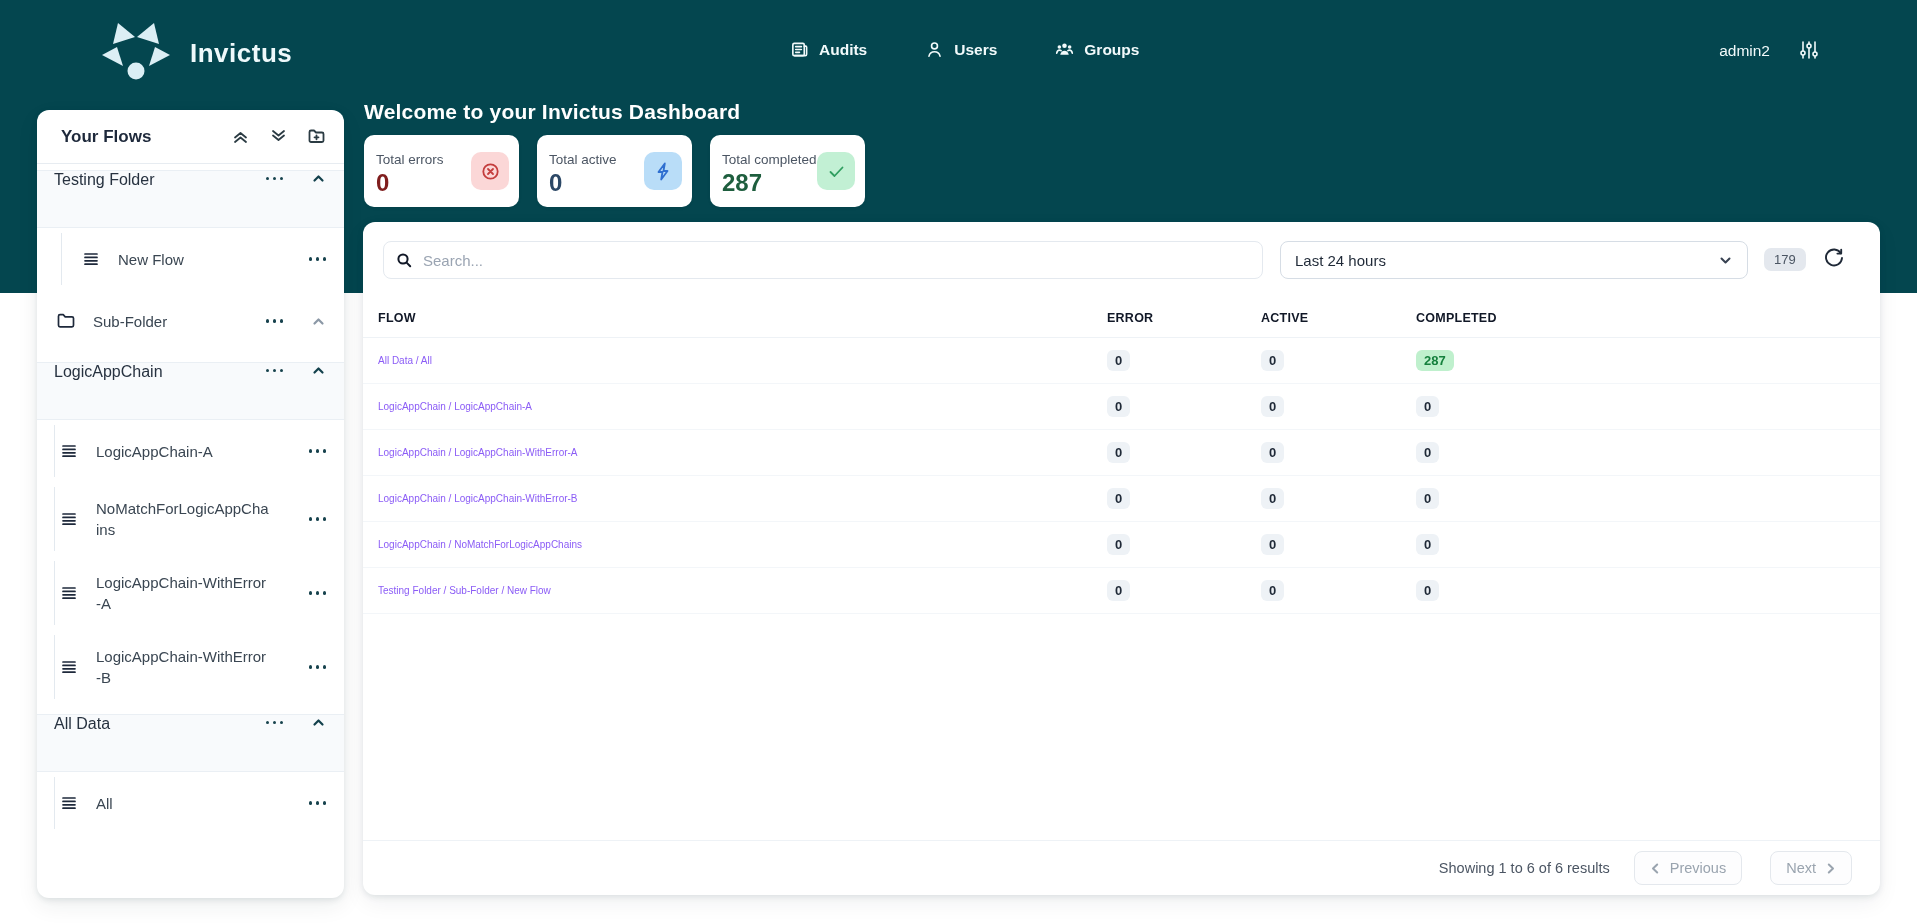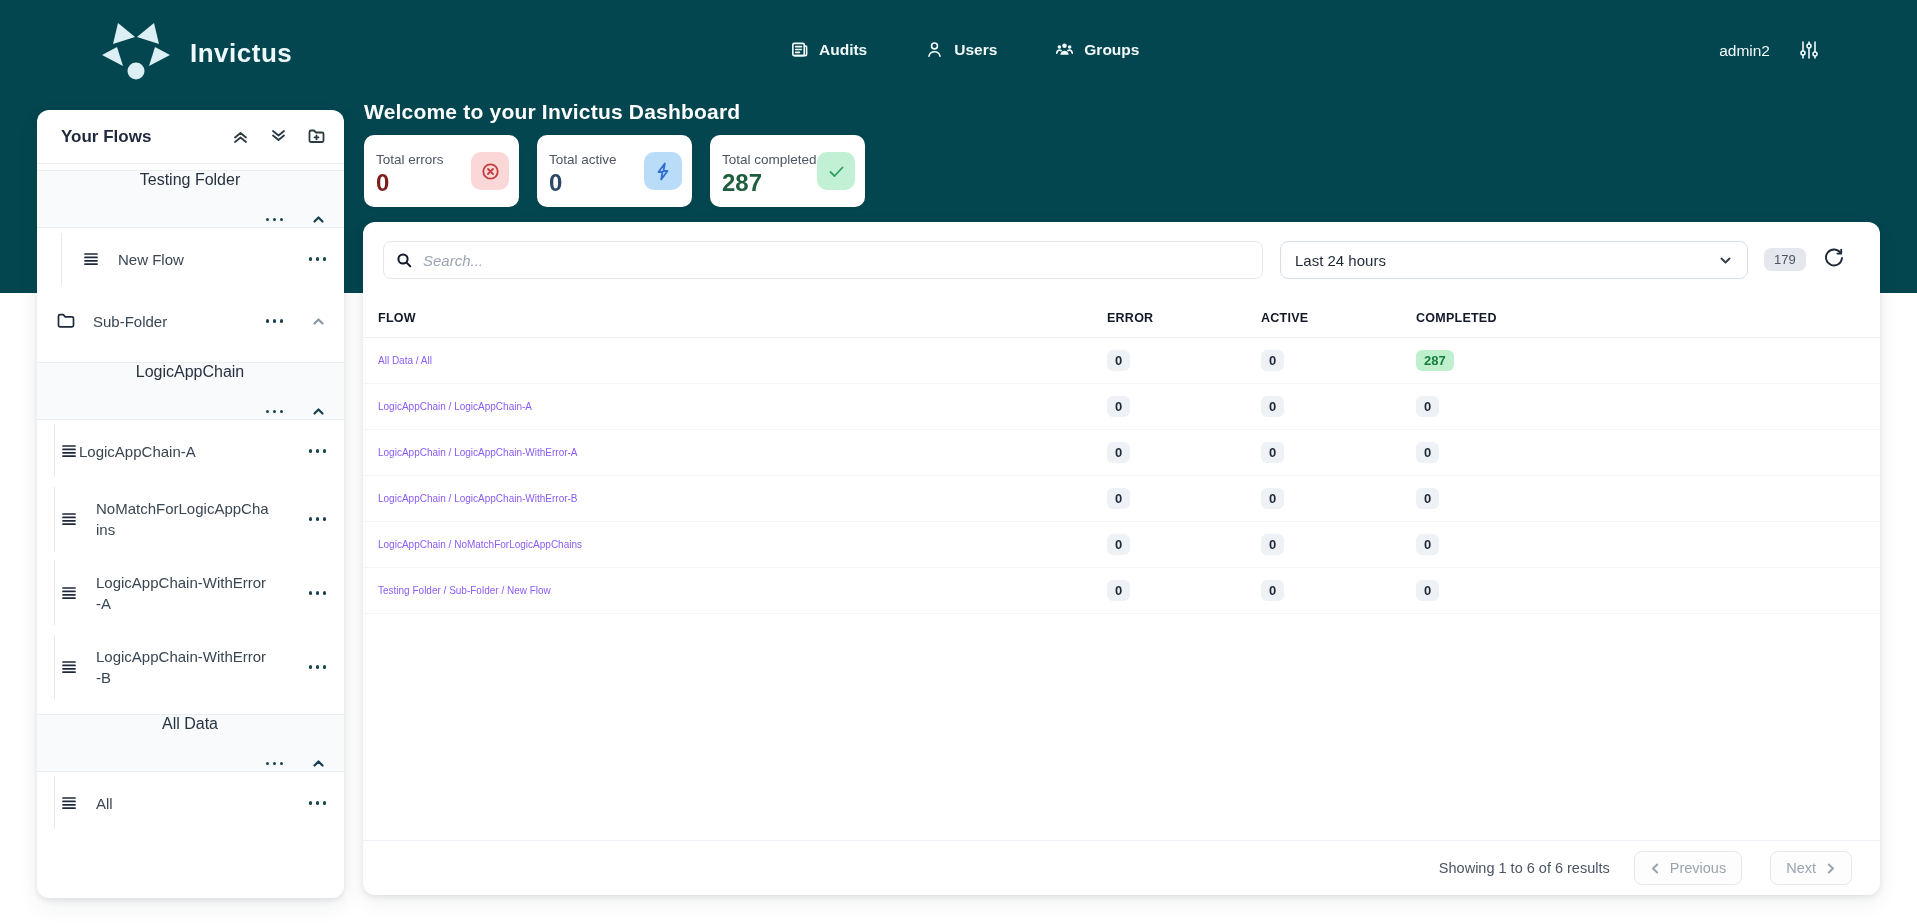--- a/index.html
+++ b/index.html
@@ -26,21 +26,21 @@
   .sidebar { position:absolute; left:37px; top:110px; width:307px; height:788px; background:#fff;
     border-radius:12px; box-shadow:0 2px 6px rgba(3,40,46,.10), 0 8px 22px rgba(3,40,46,.07); }
   .sb-header { height:54px; display:flex; align-items:center; padding:0 18px 0 24px; border-bottom:1px solid #e7ecf1; }
   .sb-title { flex:1; font-size:17px; font-weight:600; color:#1e293b; }
   .sb-tools { display:flex; gap:19px; }
   .sb-tools .tool { width:19px; height:19px; cursor:pointer; }
   .sb-tools svg { width:19px; height:19px; stroke:#2b3b43; fill:none; stroke-width:1.8; stroke-linecap:round; stroke-linejoin:round; }
 
   .tree { padding-top:3px; }
   .t-group { height:58px; background:#f8fafc; border-top:1px solid #eaeff4; border-bottom:1px solid #eaeff4;
-    display:flex; align-items:center; padding:0 18px 0 17px; margin-top:10px; cursor:pointer;flex-direction:column; }
+    display:flex; align-items:flex-start; padding:0 18px 0 17px; margin-top:10px; cursor:pointer; }
   .t-group:first-child { margin-top:3px; }
   .t-group .glabel { font-size:16px; color:#273240; flex:1; }
   .t-row { position:relative; display:flex; align-items:center; min-height:62px; padding:6px 18px 6px 0; cursor:pointer; }
   .t-row.wrap2 { min-height:74px; }
   .guide { position:absolute; top:5px; bottom:5px; width:1px; background:#e3e9ef; }
   .t-icon { flex:0 0 auto; }
   .t-icon svg { width:20px; height:20px; stroke:#1e293b; fill:none; stroke-width:1.7; stroke-linecap:round; stroke-linejoin:round; display:block; }
   .t-label { font-size:15px; color:#3a4652; line-height:1.4; width:174px; word-break:break-all; }
   .right-icons { margin-left:auto; display:flex; align-items:center; gap:28px; }
   .dots { display:flex; gap:3.5px; cursor:pointer; padding:4px 0; }
@@ -61,21 +61,21 @@
   .chip { position:absolute; right:10px; top:17px; width:38px; height:38px; border-radius:10px; display:flex; align-items:center; justify-content:center; }
   .chip.err { background:#fbd7d7; } .chip.act { background:#b9ddf8; } .chip.done { background:#c2f0d4; }
   .chip svg { width:21px; height:21px; fill:none; stroke-width:1.8; stroke-linecap:round; stroke-linejoin:round; }
   .chip.err svg { stroke:#c43d3d; } .chip.act svg { stroke:#2f6fd0; } .chip.done svg { stroke:#2f9e5f; }
 
   .panel { position:absolute; left:363px; top:222px; width:1517px; height:673px; background:#fff; border-radius:12px;
     box-shadow:0 2px 6px rgba(3,40,46,.10), 0 8px 22px rgba(3,40,46,.06); }
   .searchwrap { position:absolute; left:20px; top:19px; width:880px; height:38px; border:1px solid #e4e9ef; border-radius:8px;
     display:flex; align-items:center; padding:0 12px; gap:10px; background:#fff; }
   .searchwrap svg { width:17px; height:17px; stroke:#111827; fill:none; stroke-width:2; stroke-linecap:round; }
-  .searchwrap input { border:none; outline:none; flex:1; font-size:15px; font-family:"Liberation Sans",sans-serif; color:#1f2937;font-style:italic; }
+  .searchwrap input { border:none; outline:none; flex:1; font-size:15px; font-family:"Liberation Sans",sans-serif; color:#1f2937; }
   .searchwrap input::placeholder { color:#9aa4b2; }
   .select { position:absolute; left:917px; top:19px; width:468px; height:38px; border:1px solid #d6dde5; border-radius:8px;
     display:flex; align-items:center; padding:0 14px; font-size:15px; color:#1f2937; cursor:pointer; background:#fff; }
   .select .sel-label { flex:1; }
   .select svg { width:15px; height:15px; stroke:#374151; fill:none; stroke-width:2; stroke-linecap:round; stroke-linejoin:round; }
   .count-badge { position:absolute; left:1401px; top:26px; background:#e4e8ee; border-radius:7px; padding:4px 10px;
     font-size:13px; color:#4b5563; }
   .refresh { position:absolute; left:1460px; top:25px; width:26px; height:26px; cursor:pointer; }
   .refresh svg { width:22px; height:22px; stroke:#1f2937; fill:none; stroke-width:1.9; stroke-linecap:round; stroke-linejoin:round; }
 
@@ -240,21 +240,21 @@
         </span>
       </div>
       <div class="t-row">
         <span class="guide" style="left:17px"></span>
         <span style="width:22px;flex:0 0 auto"></span>
         <span class="t-icon">
           <svg viewBox="0 0 20 20">
             <path d="M4 5h12M4 8.4h12M4 11.8h12M4 15.2h12"></path>
           </svg>
         </span>
-        <span class="t-label" style="">LogicAppChain-A</span>
+        <span class="t-label" style="margin-left:17px">LogicAppChain-A</span>
         <span class="right-icons">
           <span class="dots">
             <i></i>
             <i></i>
             <i></i>
           </span>
         </span>
       </div>
       <div class="t-row wrap2">
         <span class="guide" style="left:17px"></span>

